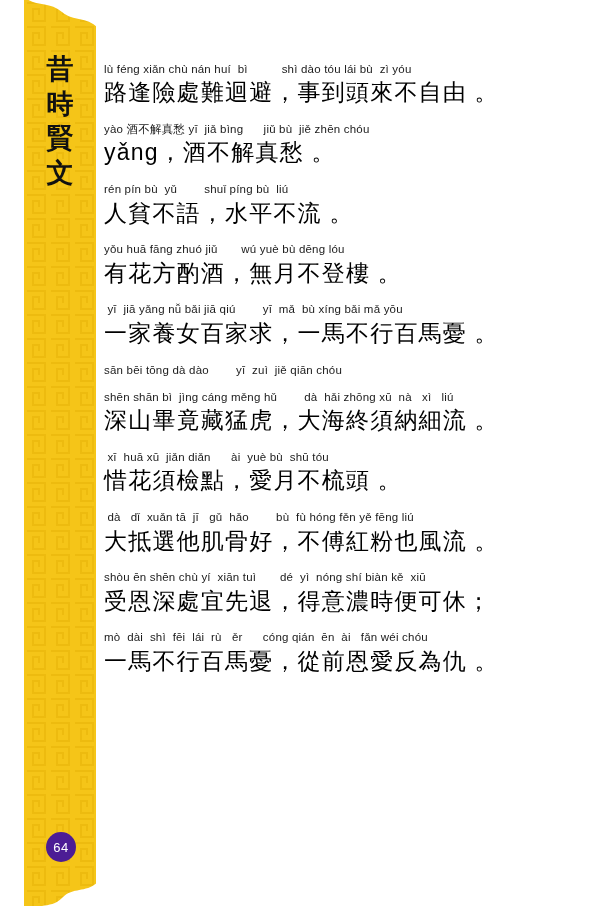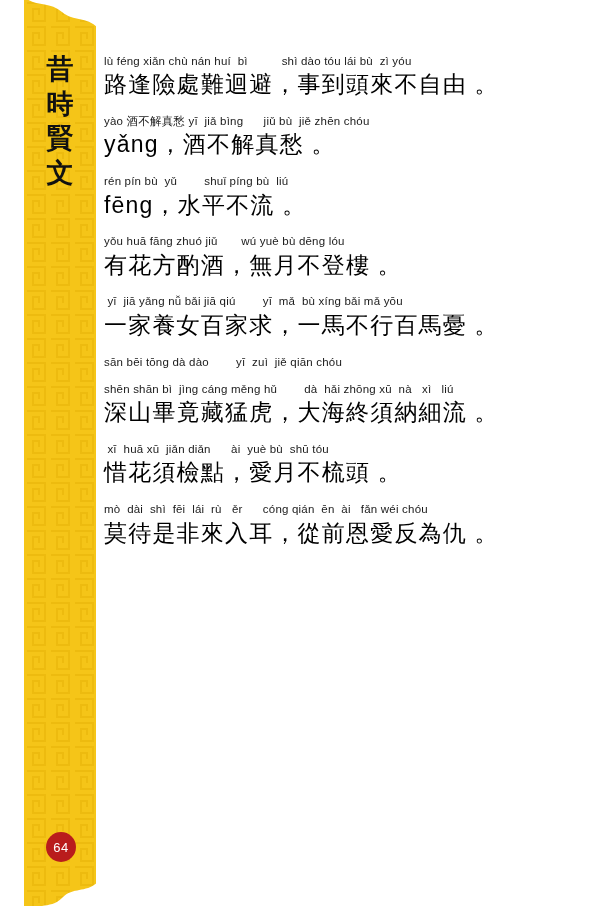--- a/index.html
+++ b/index.html
@@ -69,35 +69,35 @@
   }
 
   
   .page-number {
     position: absolute;
     left: 46px;
     top: 832px;
     width: 30px;
     height: 30px;
     border-radius: 50%;
-    background: #b91c1c;
+    background: #4c1d95;
     color: #ffffff;
     font-family: "Liberation Sans", sans-serif;
     font-size: 13px;
     display: flex;
     align-items: center;
     justify-content: center;
     letter-spacing: 0.5px;
   }
 
   
   .content {
     position: absolute;
     left: 104px;
-    top: 54px;
+    top: 62px;
     width: 500px;
     height: 800px;
   }
   .verse {
     margin-bottom: 13px;
   }
   .pinyin {
     font-family: "Liberation Sans", sans-serif;
     font-size: 11.5px;
     color: #1a1a1a;
@@ -160,21 +160,21 @@
     <div class="hanzi">路逢險處難迴避，事到頭來不自由 。</div>
   </div>
 
   <div class="verse">
     <div class="pinyin">yào 酒不解真愁 yī  jiǎ bìng      jiǔ bù  jiě zhēn chóu</div>
     <div class="hanzi">yǎng，酒不解真愁 。</div>
   </div>
 
   <div class="verse">
     <div class="pinyin">rén pín bù  yǔ        shuǐ píng bù  liú</div>
-    <div class="hanzi">fēng，水平不流 。</div>
+    <div class="hanzi">人貧不語，水平不流 。</div>
   </div>
 
   <div class="verse">
     <div class="pinyin">yǒu huā fāng zhuó jiǔ       wú yuè bù dēng lóu</div>
     <div class="hanzi">有花方酌酒，無月不登樓 。</div>
   </div>
 
   <div class="verse">
     <div class="pinyin"> yī  jiā yǎng nǚ bǎi jiā qiú        yī  mǎ  bù xíng bǎi mǎ yōu</div>
     <div class="hanzi">一家養女百家求，一馬不行百馬憂 。</div>
@@ -187,20 +187,28 @@
   <div class="verse">
     <div class="pinyin">shēn shān bì  jìng cáng měng hǔ        dà  hǎi zhōng xū  nà   xì   liú</div>
     <div class="hanzi">深山畢竟藏猛虎，大海終須納細流 。</div>
   </div>
 
   <div class="verse">
     <div class="pinyin"> xī  huā xū  jiǎn diǎn      ài  yuè bù  shū tóu</div>
     <div class="hanzi">惜花須檢點，愛月不梳頭 。</div>
   </div>
 
-
+  <div class="verse">
+    <div class="pinyin"> dà   dǐ  xuǎn tā  jī   gǔ  hǎo        bù  fù hóng fěn yě fēng liú</div>
+    <div class="hanzi">大抵選他肌骨好，不傅紅粉也風流 。</div>
+  </div>
+
+  <div class="verse">
+    <div class="pinyin">shòu ēn shēn chù yí  xiān tuì       dé  yì  nóng shí biàn kě  xiū</div>
+    <div class="hanzi">受恩深處宜先退，得意濃時便可休；</div>
+  </div>
 
   <div class="verse">
     <div class="pinyin">mò  dài  shì  fēi  lái  rù   ěr      cóng qián  ēn  ài   fǎn wéi chóu</div>
-    <div class="hanzi">莫待是非來入耳，從前恩愛反為仇 。</div>
+    <div class="hanzi">一馬不行百馬憂，從前恩愛反為仇 。</div>
   </div>
 
 </div>
 
 </body></html>

